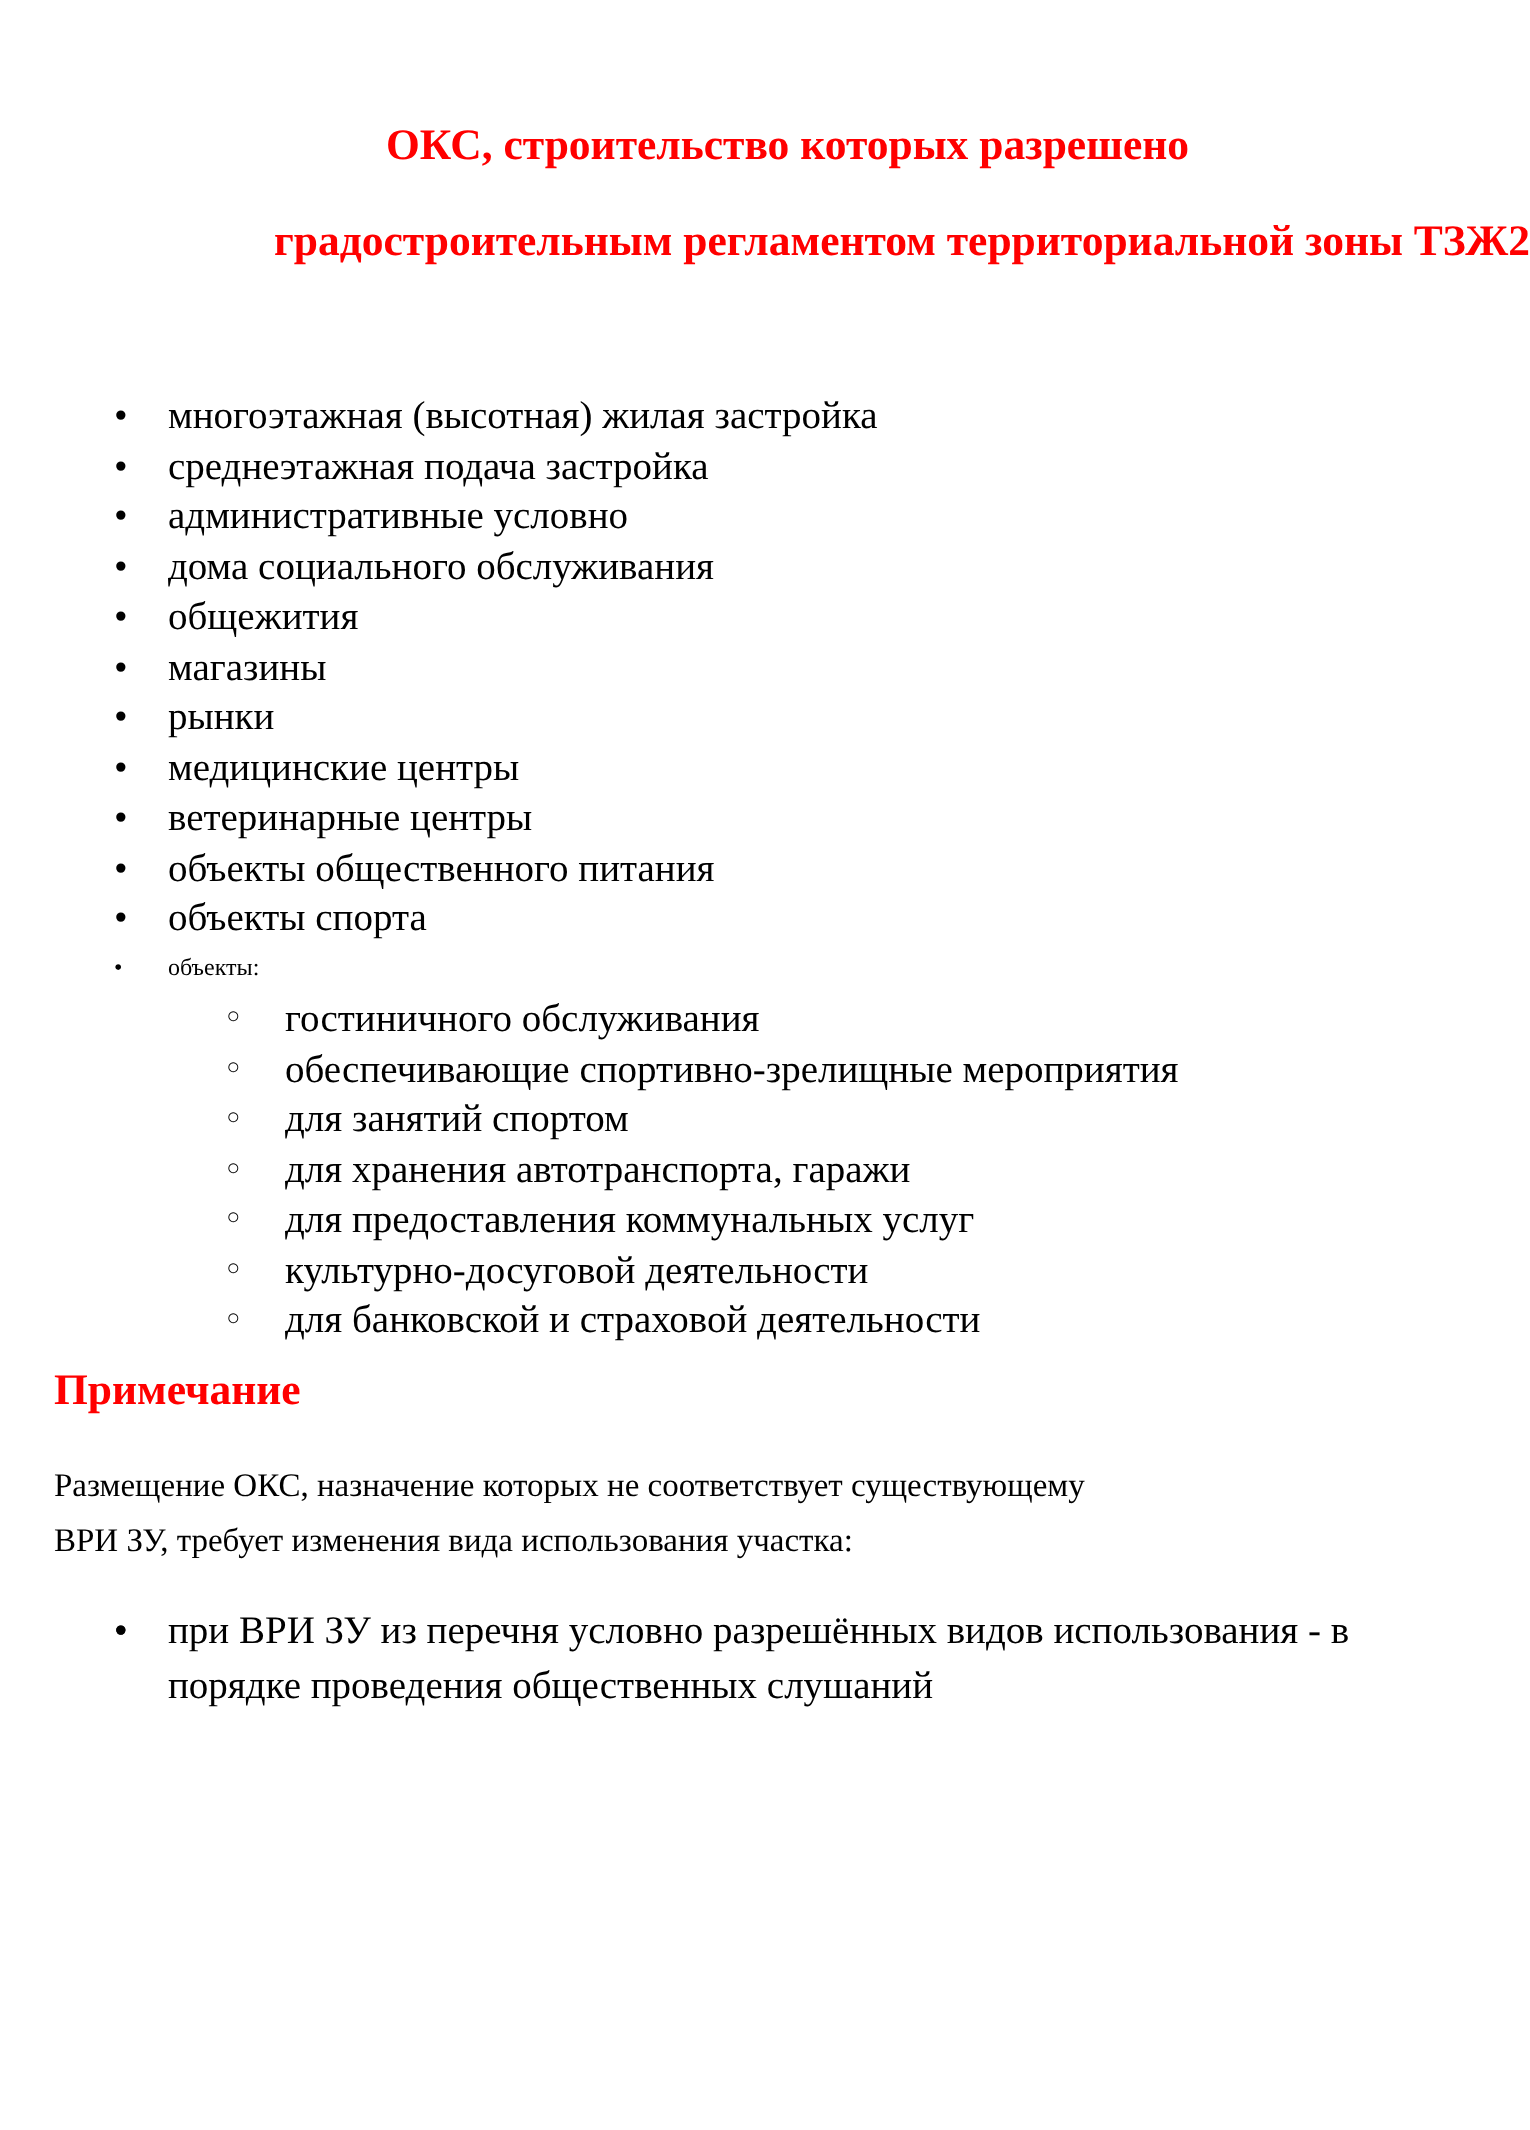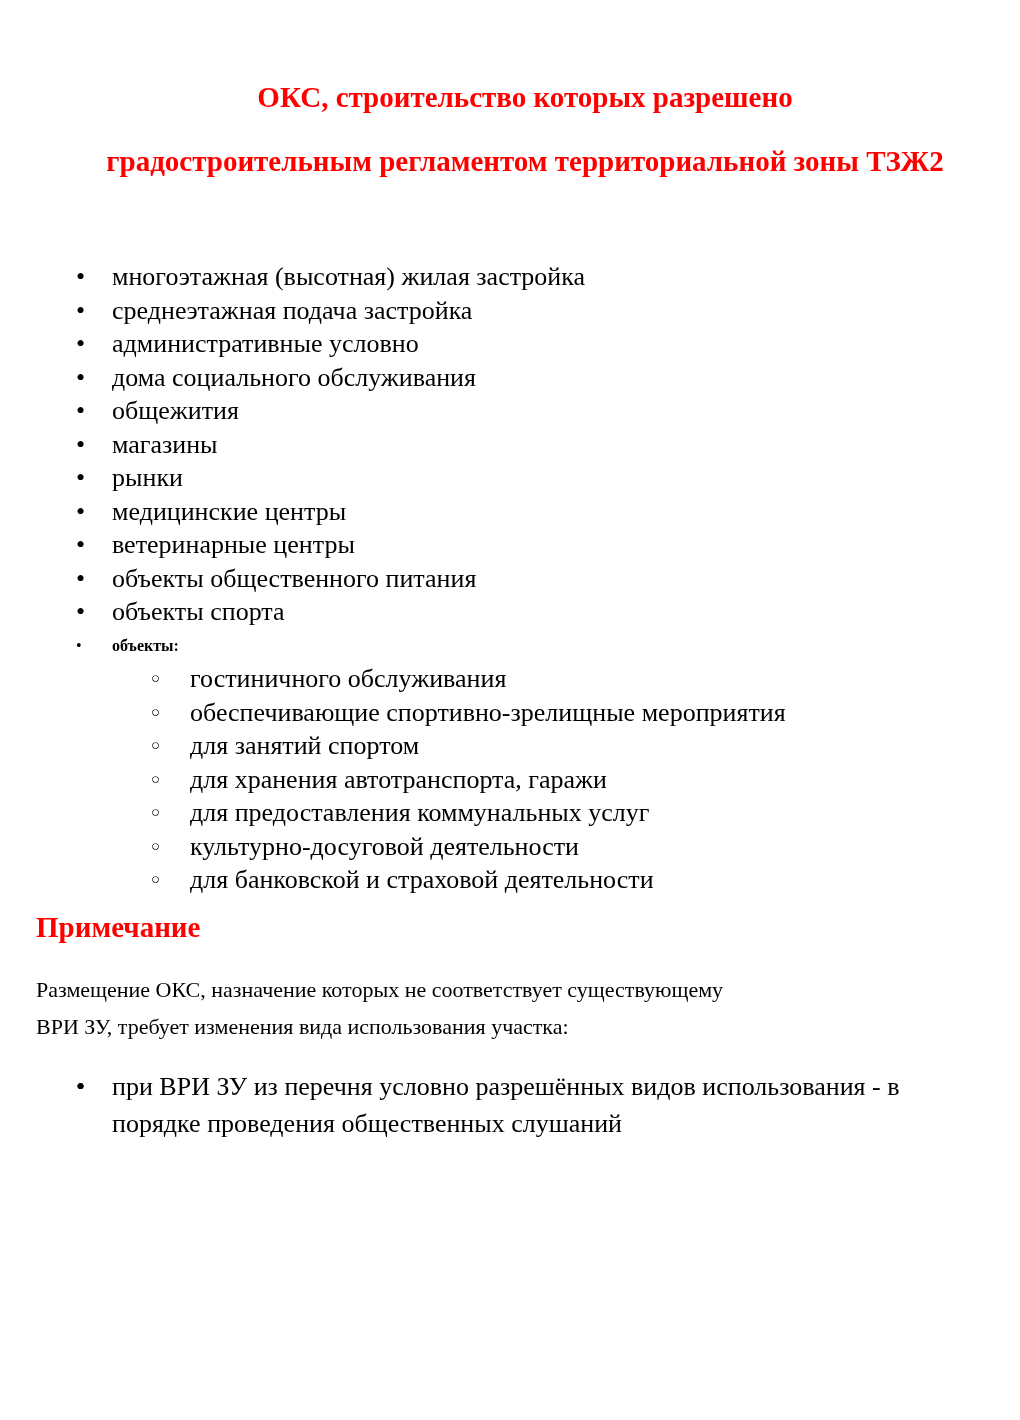--- a/index.html
+++ b/index.html
@@ -22,39 +22,39 @@
     margin: 0;
     width: 1020px;
     margin-left: -36px;
     text-align: center;
     text-indent: 30px;
     font-size: 29px;
     line-height: 34px;
     font-weight: bold;
     color: var(--accent);
   }
-  .title + .title { margin-top: 30px; }
+  .title + .title { margin-top: 30px; text-align: right; }
 
   .main-list {
     list-style: none;
     margin: 82px 0 0 0;
     padding: 0;
     font-size: 26px;
   }
   .main-list > li, .group-item {
     position: relative;
     padding-left: 76px;
     line-height: 33.5px;
   }
   .bullet {
     position: absolute;
     left: 40px; top: 0;
     line-height: inherit;
   }
-  .group-item .li-text { font-weight: bold; margin-top: 14px; }
+  .group-item .li-text { font-weight: normal; margin-top: 14px; }
 
   .sub-list {
     list-style: none;
     margin: 0;
     padding: 0;
     font-size: 26px;
   }
   .sub-list > li {
     position: relative;
     padding-left: 154px;

